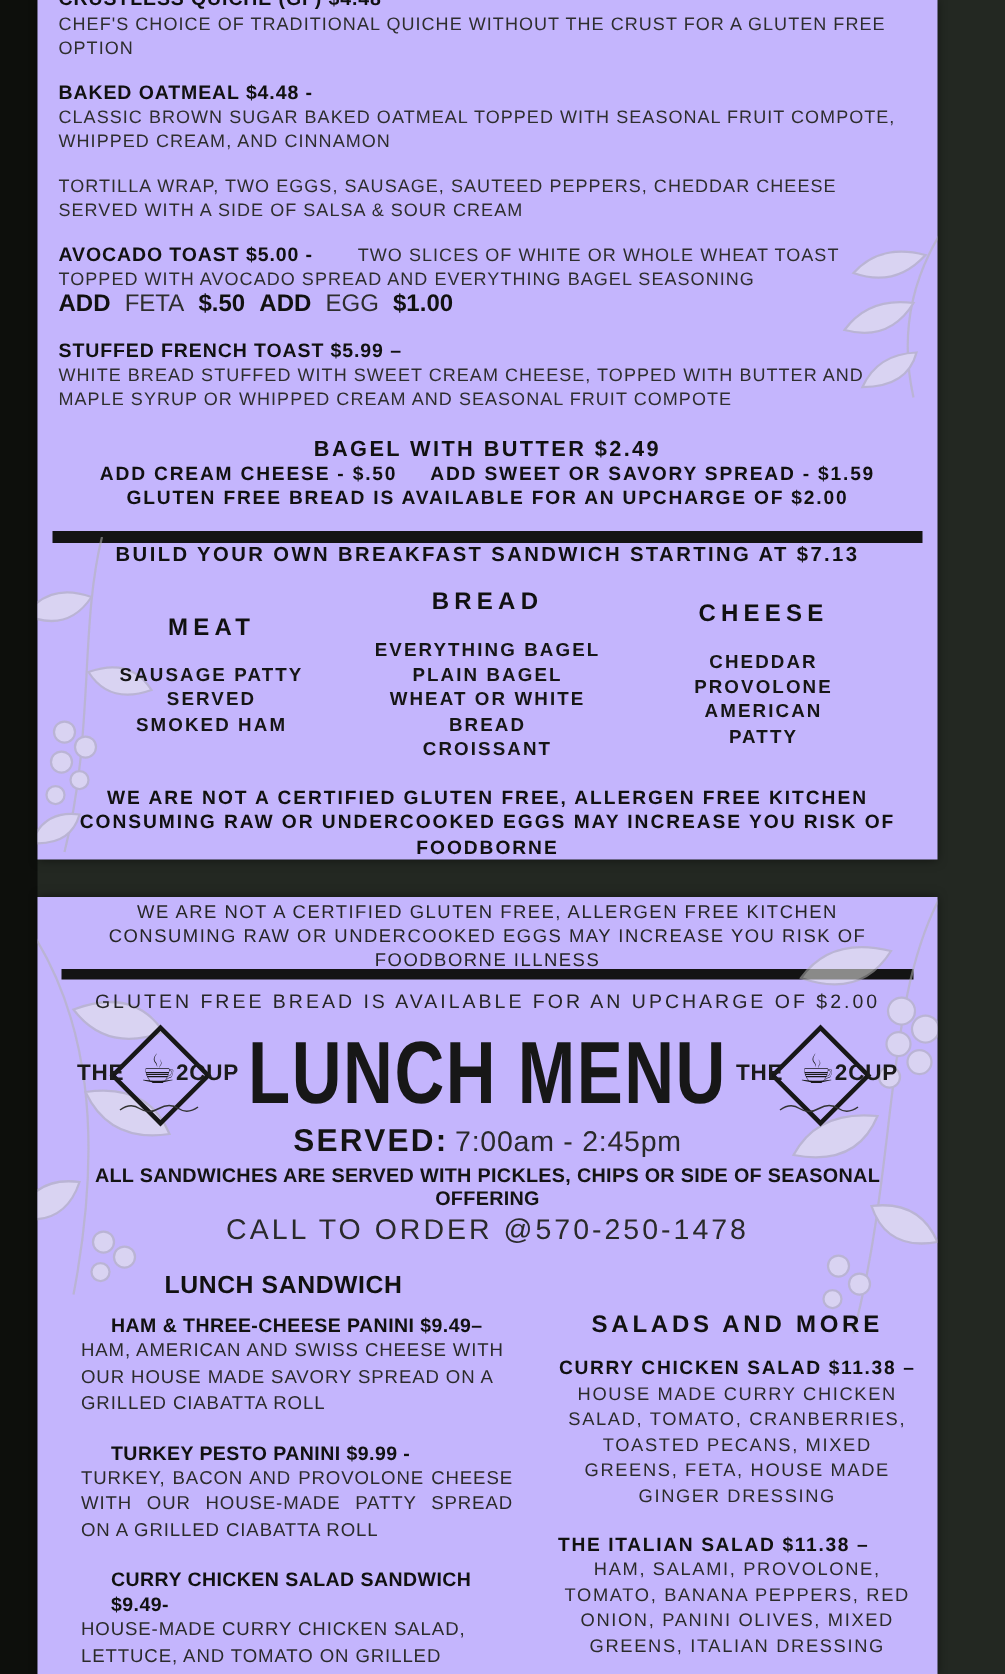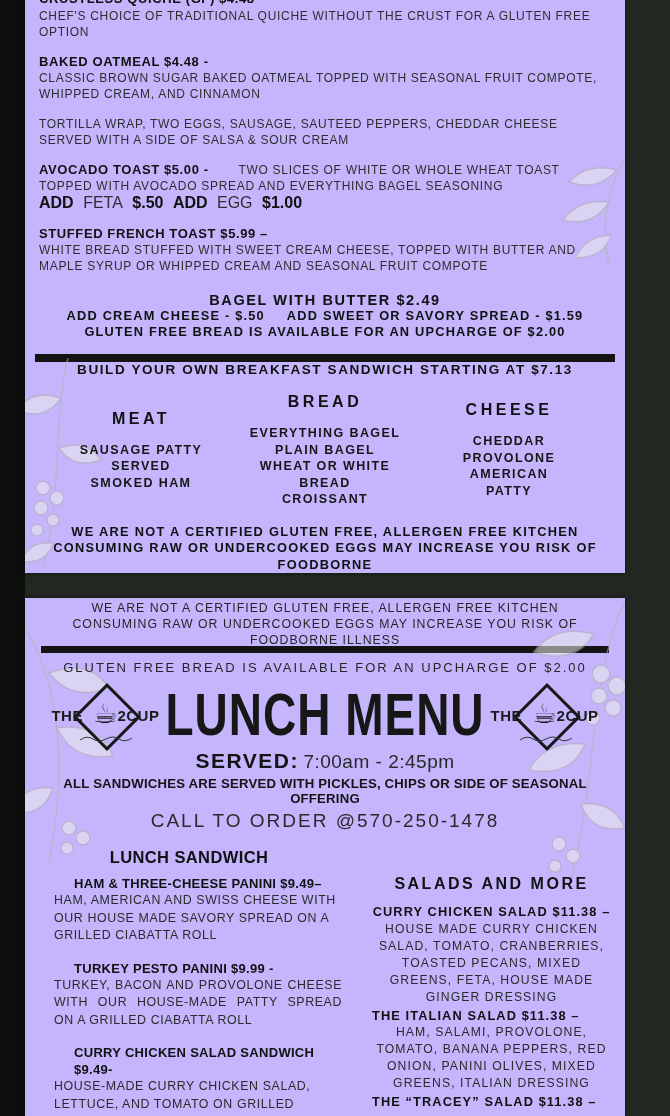--- a/index.html
+++ b/index.html
@@ -77,21 +77,21 @@
   
   .cols{display:flex;margin-top:16px;}
   .col-left{width:305px;padding-left:15px;box-sizing:border-box;}
   .col-right{width:267px;padding-left:28px;box-sizing:border-box;}
   .sec-head-left{font-weight:bold;font-size:16.5px;letter-spacing:.4px;color:#111;text-align:center;width:270px;}
   .sec-head-right{font-weight:bold;font-size:16px;letter-spacing:2.5px;color:#111;text-align:center;width:239px;margin-top:27px;}
   .l-item{margin-top:15px;max-width:288px;}
   .l-name{font-weight:bold;font-size:13px;letter-spacing:.3px;line-height:17px;color:#111;padding-left:20px;}
   .l-desc{font-size:12.4px;letter-spacing:.6px;line-height:17.5px;color:#2b2b2b;}
   .justify{text-align:justify;}
-  .r-item{margin-top:1px;max-width:255px;}
+  .r-item{margin-top:15px;max-width:255px;}
   .r-name{font-weight:bold;font-size:12.8px;letter-spacing:1.1px;line-height:17px;color:#111;}
   .r-desc{font-size:12.2px;letter-spacing:1.1px;line-height:17px;color:#2b2b2b;text-align:center;}
 
   
   .deco{position:absolute;z-index:1;opacity:.55;}
   .deco path,.deco ellipse,.deco circle{stroke:#b3b3b3;stroke-width:1.5;fill:#ececea;}
   .deco .stem{fill:none;}
 </style>
 </head>
 <body>

